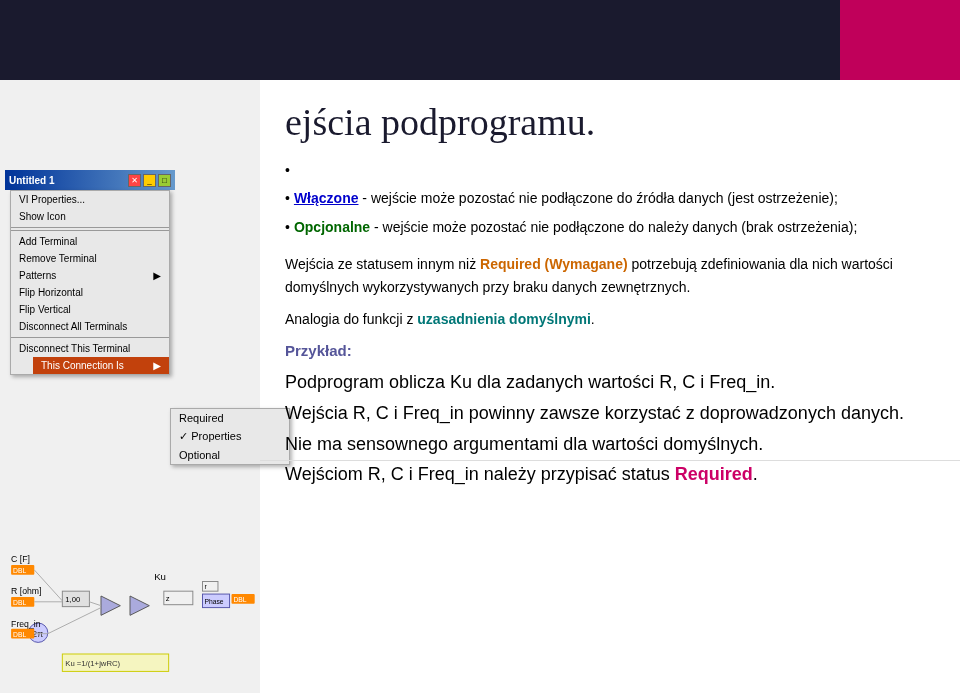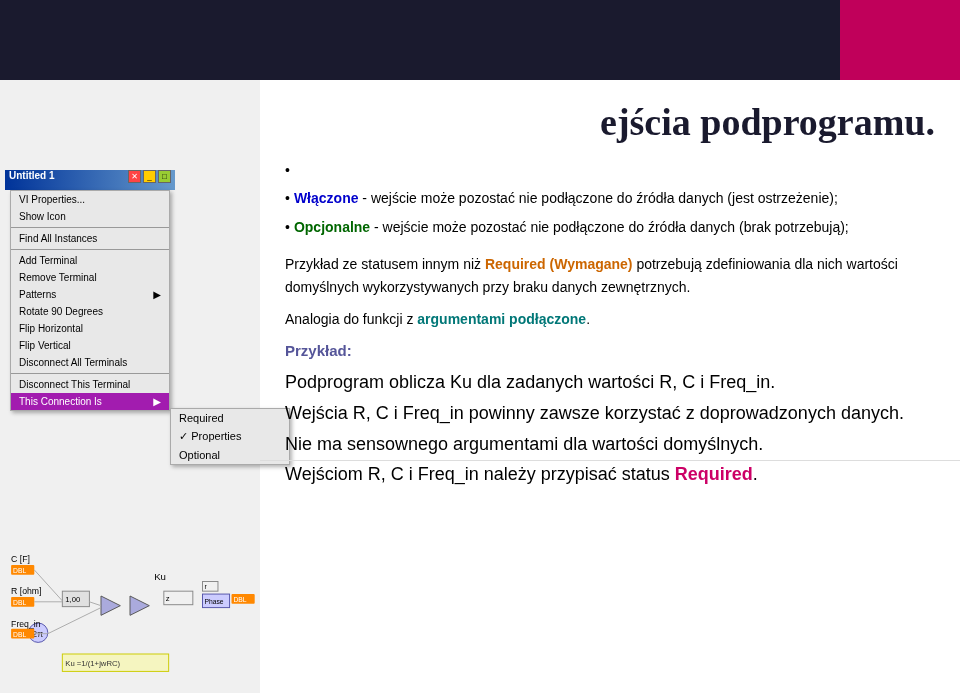--- a/index.html
+++ b/index.html
@@ -59,42 +59,44 @@
       font-size: 10px;
       color: #000;
     }
 
     .context-menu .menu-item {
       padding: 3px 8px;
       cursor: pointer;
       white-space: nowrap;
     }
     .context-menu .menu-item.selected {
-      background: #a21caf;
+      background: #c2410c;
       color: white;
+      margin-left: 22px;
     }
     .context-menu .menu-separator {
       height: 1px;
       background: #999;
       margin: 2px 0;
     }
     .context-menu .menu-item.has-arrow::after {
       content: '▶';
       float: right;
       margin-left: 10px;
     }
 
     
     .window-titlebar {
       position: absolute;
       top: 90px; left: 5px;
       width: 170px;
       height: 20px;
       background: linear-gradient(to right, #003399, #6699cc);
       display: flex;
+      align-items: center;
       justify-content: space-between;
       padding: 0 4px;
     }
     .window-titlebar .title-text {
       color: white;
       font-size: 10px;
       font-weight: bold;
     }
     .window-controls {
       display: flex;
@@ -137,25 +139,24 @@
       top: 80px;
       left: 260px;
       width: 700px;
       height: 613px;
       padding: 20px 25px;
     }
 
     
     .page-title {
       font-size: 38px;
-      font-weight: bold;
+      font-weight: normal;
       color: #1a1a2e;
       margin-bottom: 15px;
       font-family: 'Times New Roman', serif;
-      text-align: right;
     }
 
     
     .bullet-list {
       font-size: 14px;
       line-height: 1.6;
       margin-bottom: 15px;
     }
     .bullet-item {
       margin-bottom: 6px;
@@ -165,20 +166,21 @@
     .bullet-dot {
       margin-right: 4px;
     }
     .highlight-red {
       color: #cc0000;
       font-weight: bold;
     }
     .highlight-blue {
       color: #0000cc;
       font-weight: bold;
+      text-decoration: underline;
     }
     .highlight-green {
       color: #006600;
       font-weight: bold;
     }
 
     .body-text {
       font-size: 14px;
       line-height: 1.6;
       color: #000;
@@ -251,26 +253,24 @@
       <div class="win-btn close">✕</div>
       <div class="win-btn min">_</div>
       <div class="win-btn max">□</div>
     </div>
   </div>
 
   <div class="context-menu" style="top: 110px;">
     <div class="menu-item">VI Properties...</div>
     <div class="menu-item">Show Icon</div>
     <div class="menu-separator"></div>
-    <div class="menu-item">Find All Instances</div>
     <div class="menu-separator"></div>
     <div class="menu-item">Add Terminal</div>
     <div class="menu-item">Remove Terminal</div>
     <div class="menu-item has-arrow">Patterns</div>
-    <div class="menu-item">Rotate 90 Degrees</div>
     <div class="menu-item">Flip Horizontal</div>
     <div class="menu-item">Flip Vertical</div>
     <div class="menu-item">Disconnect All Terminals</div>
     <div class="menu-separator"></div>
     <div class="menu-item">Disconnect This Terminal</div>
     <div class="menu-item selected has-arrow">This Connection Is</div>
   </div>
 
   <div class="submenu">
     <div class="menu-item">Required</div>
@@ -336,31 +336,31 @@
     </div>
     <div class="bullet-item">
       <span class="bullet-dot">•</span>
       <span>
         <span class="highlight-blue">Włączone</span><span> - wejście może pozostać nie podłączone do źródła danych (jest ostrzeżenie);</span>
       </span>
     </div>
     <div class="bullet-item">
       <span class="bullet-dot">•</span>
       <span>
-        <span class="highlight-green">Opcjonalne</span><span> - wejście może pozostać nie podłączone do źródła danych (brak potrzebują);</span>
+        <span class="highlight-green">Opcjonalne</span><span> - wejście może pozostać nie podłączone do należy danych (brak ostrzeżenia);</span>
       </span>
     </div>
   </div>
 
   <div class="body-text">
-    <span>Przykład ze statusem innym niż </span><span class="highlight-orange">Required (Wymagane)</span><span> potrzebują zdefiniowania dla nich wartości domyślnych wykorzystywanych przy braku danych zewnętrznych.</span>
+    <span>Wejścia ze statusem innym niż </span><span class="highlight-orange">Required (Wymagane)</span><span> potrzebują zdefiniowania dla nich wartości domyślnych wykorzystywanych przy braku danych zewnętrznych.</span>
   </div>
 
   <div class="body-text">
-    <span>Analogia do funkcji z </span><span class="highlight-teal">argumentami podłączone</span><span>.</span>
+    <span>Analogia do funkcji z </span><span class="highlight-teal">uzasadnienia domyślnymi</span><span>.</span>
   </div>
 
   <div class="example-section">
     <div class="example-title">Przykład:</div>
     <div class="example-text">Podprogram oblicza Ku dla zadanych wartości R, C i Freq_in.</div>
     <div class="example-text">Wejścia R, C i Freq_in powinny zawsze korzystać z doprowadzonych danych.</div>
     <div class="example-text">Nie ma sensownego argumentami dla wartości domyślnych.</div>
     <div class="example-text">
       <span>Wejściom R, C i Freq_in należy przypisać status </span><span class="highlight-pink" style="color: rgb(204, 0, 102); font-weight: bold;">Required</span><span>.</span>
     </div>

